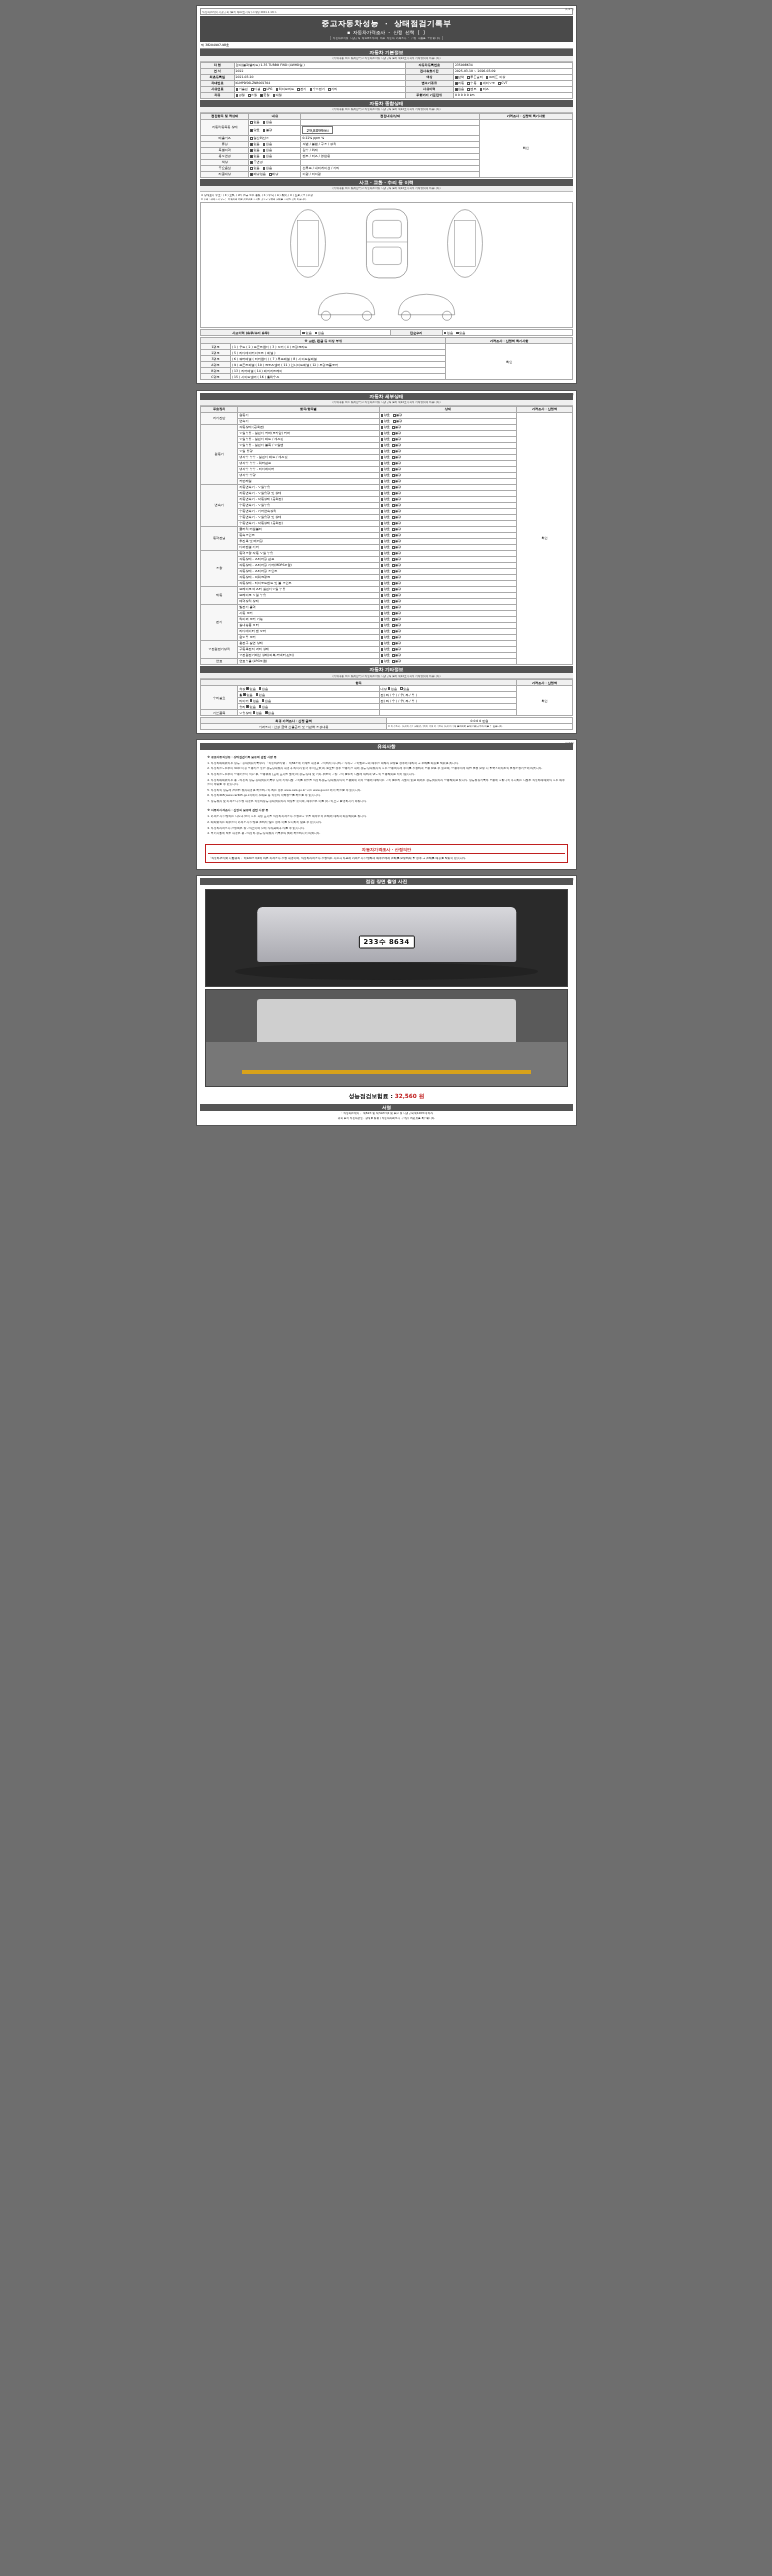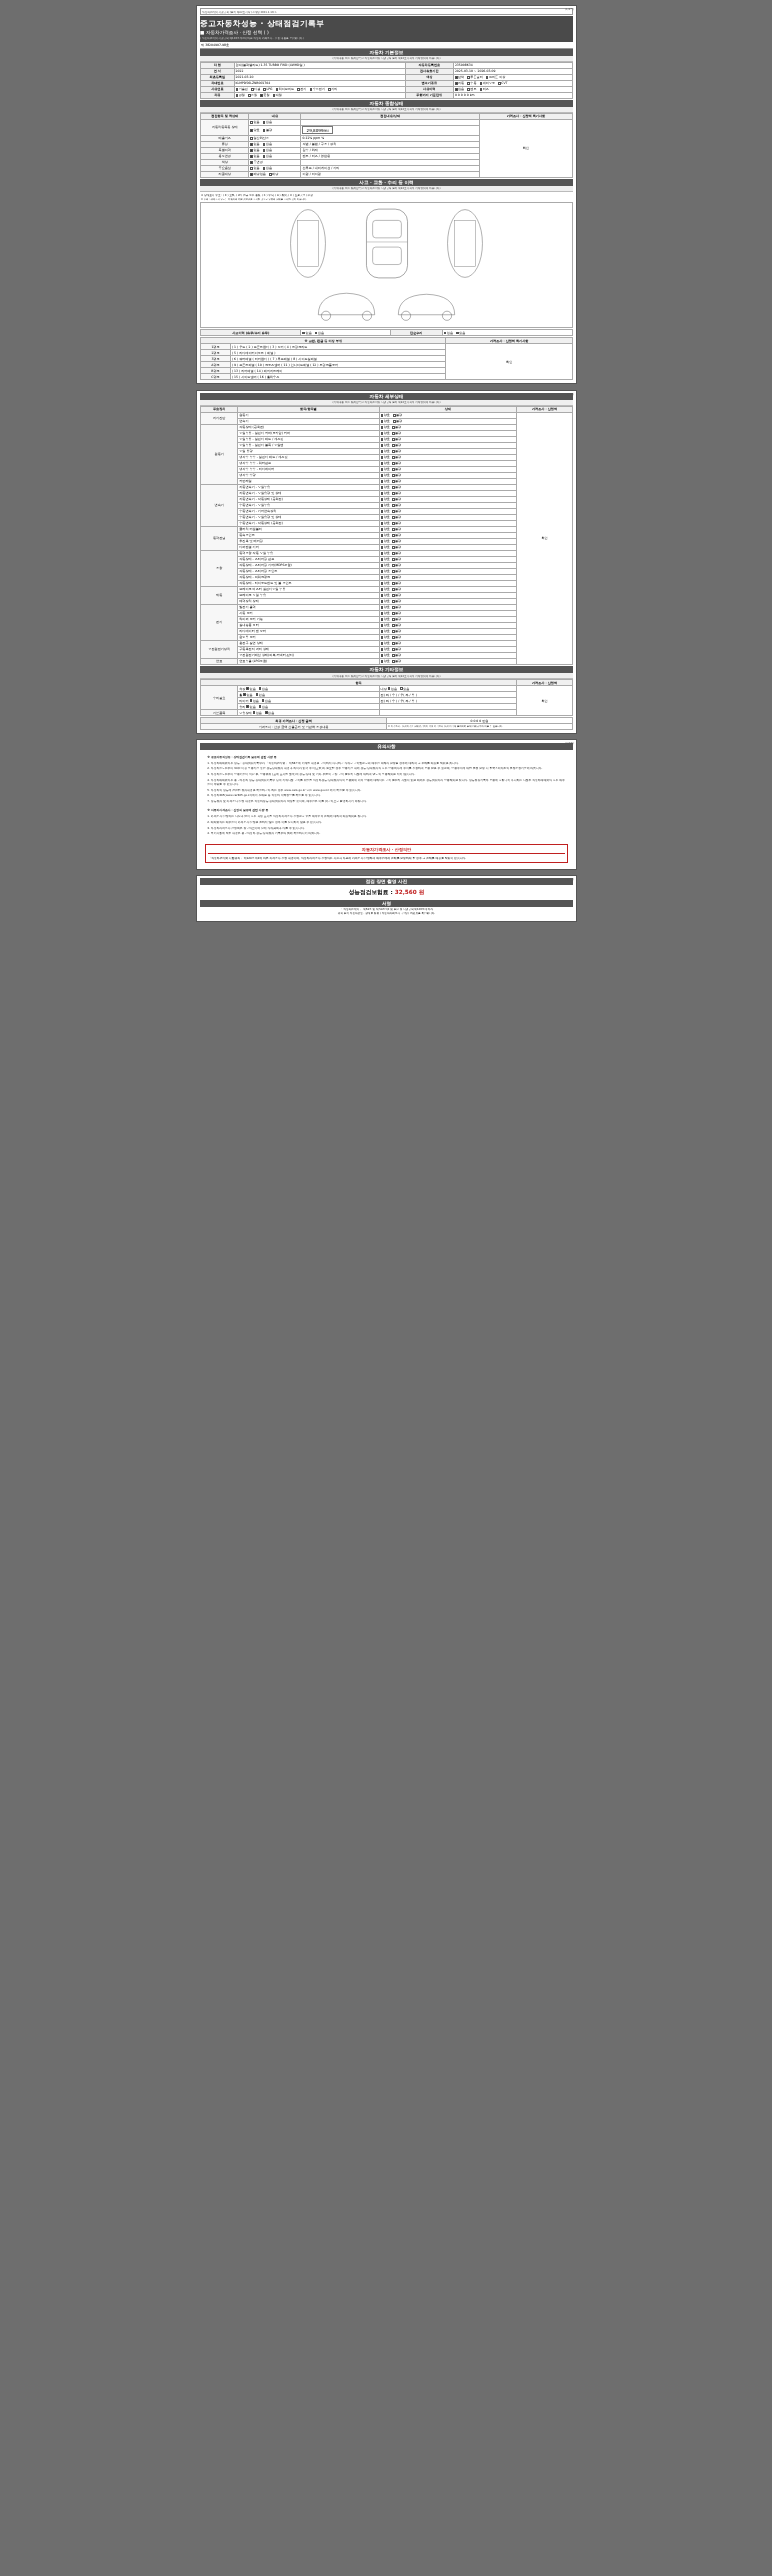--- a/index.html
+++ b/index.html
@@ -10,21 +10,21 @@
     display:flex; flex-direction:column; align-items:center;
   }
   .page {
     width: 381px; background:#fff; margin: 5.2px 0 0 0;
     border:0.5px solid #555; position:relative;
     padding: 2.1px 3.1px 3.1px 3.1px;
   }
   .page-tag { position:absolute; right:2.1px; top:1px; font-size:2.6px; color:#555;}
   .topbar { font-size:2.6px; color:#333; border:0.5px solid #999; padding:0.5px 1px; margin-bottom:1px;}
   .title-band {
-    background:#4a4a4a; color:#fff; padding:2.6px 0 2.1px 0;
+    background:#4a4a4a; color:#fff; text-align:center; padding:2.6px 0 2.1px 0;font-family:Liberation Mono, monospace;
   }
   .title-band .t1 { font-size:7.7px; font-weight:bold; letter-spacing:0.5px;}
   .title-band .t2 { font-size:4.6px; margin-top:1px;}
   .title-band .t3 { font-size:2.6px; margin-top:1px; color:#ddd;}
   .idline { font-size:3.1px; padding:1px 1px; border-bottom:0.5px solid #999;}
   .sect-head {
     background:#555; color:#fff; text-align:center; font-size:4.6px; font-weight:bold;
     padding:1px 0;
   }
   .sect-sub { background:#efefef; font-size:2.6px; text-align:center; padding:0.5px 0; border-bottom:0.5px solid #bbb; color:#333;}
@@ -631,20 +631,32 @@
   <div class="redbox">
     <div class="rt">자동차가격조사 · 산정의안</div>
     <div class="rb">「자동차관리법 시행규칙」 제120조의2에 따른 가격조사·산정 내용이며, 자동차가격조사·산정자는 사실과 다르게 가격조사·산정하여 매수인에게 손해를 발생하게 한 경우 그 손해를 배상할 책임이 있습니다.</div>
   </div>
 </div>
 
 <div class="page">
   <div class="page-tag">(4/4쪽)</div>
   <div class="sect-head">점검 장면 촬영 사진</div>
 
+  <div class="photo-area">
+    <div class="photo">
+      <div class="carbody"></div>
+      <div class="plate">233수 8634</div>
+      <div class="carshadow"></div>
+    </div>
+    <div class="photo2">
+      <div class="underbody"></div>
+      <div class="lift"></div>
+      <div class="liftrail"></div>
+    </div>
+  </div>
 
   <div class="fee">
     <span>성능점검보험료 :</span>
     <span class="amt">32,560 원</span>
   </div>
 
   <div class="sign-head">서명</div>
   <div class="footnote">
     <div>「 자동차관리법 」 제58조 및 제 58조의2 및 같은 법 시행규칙 제120조에 따라</div>
     <div>위와 같이 자동차성능 · 상태를 점검 ( 자동차가격조사 · 산정 ) 하였음을 확인합니다.</div>

